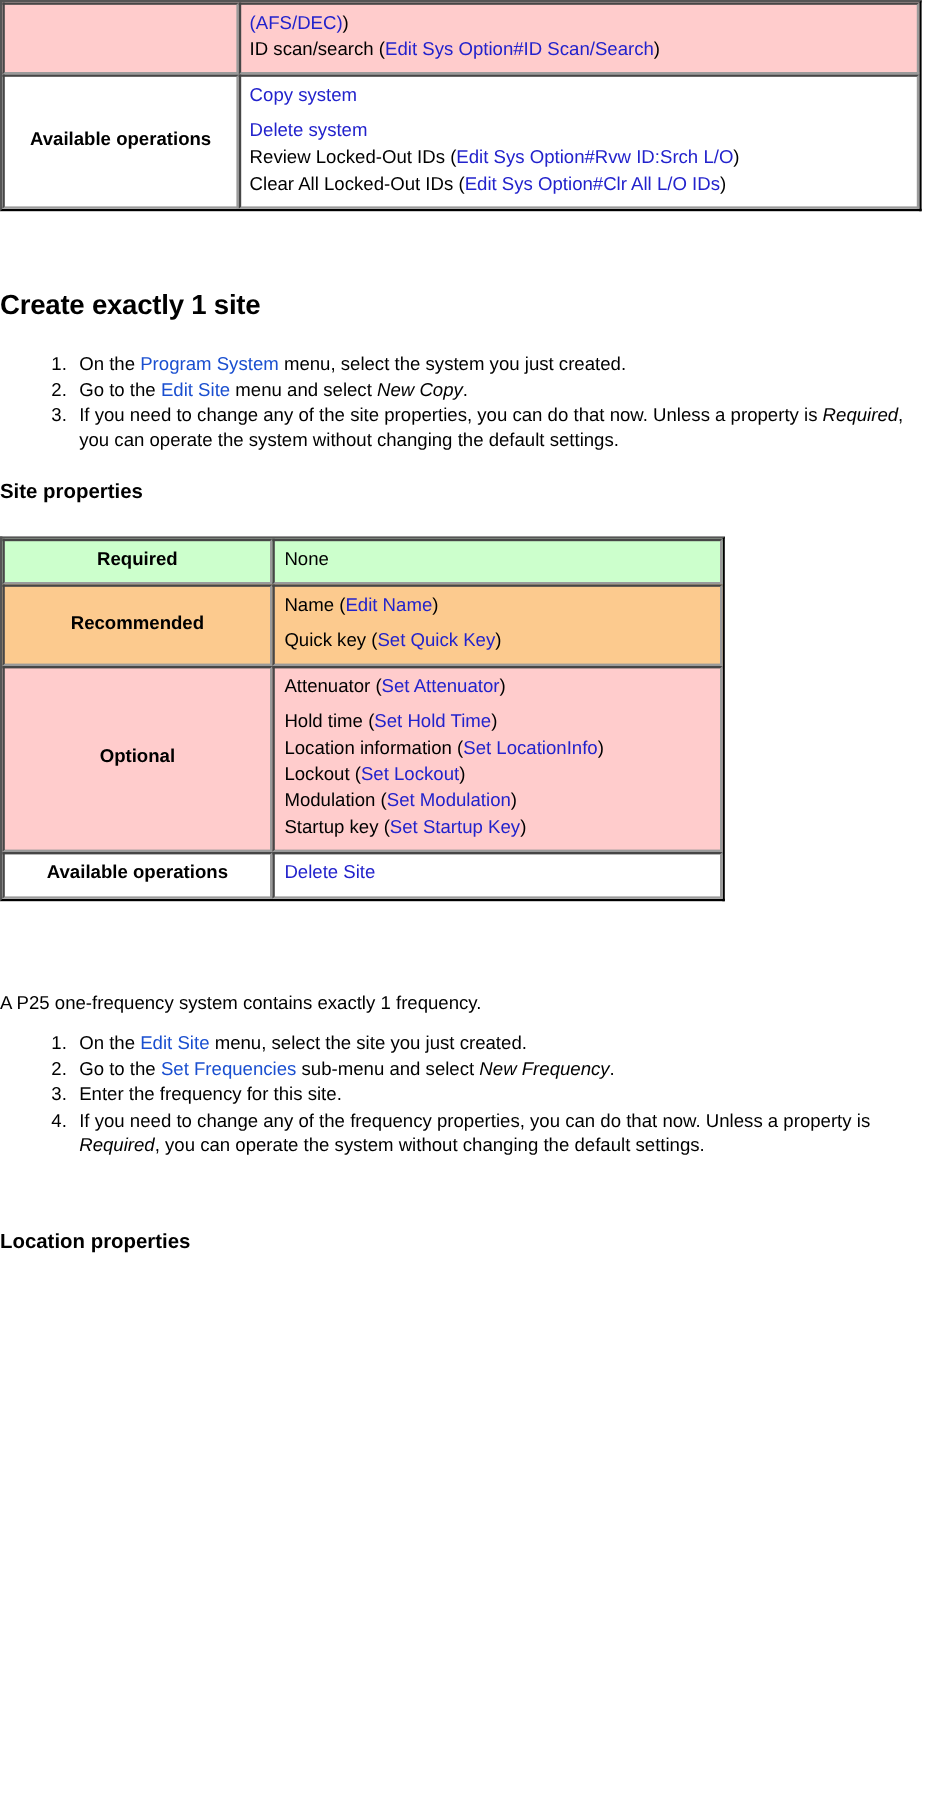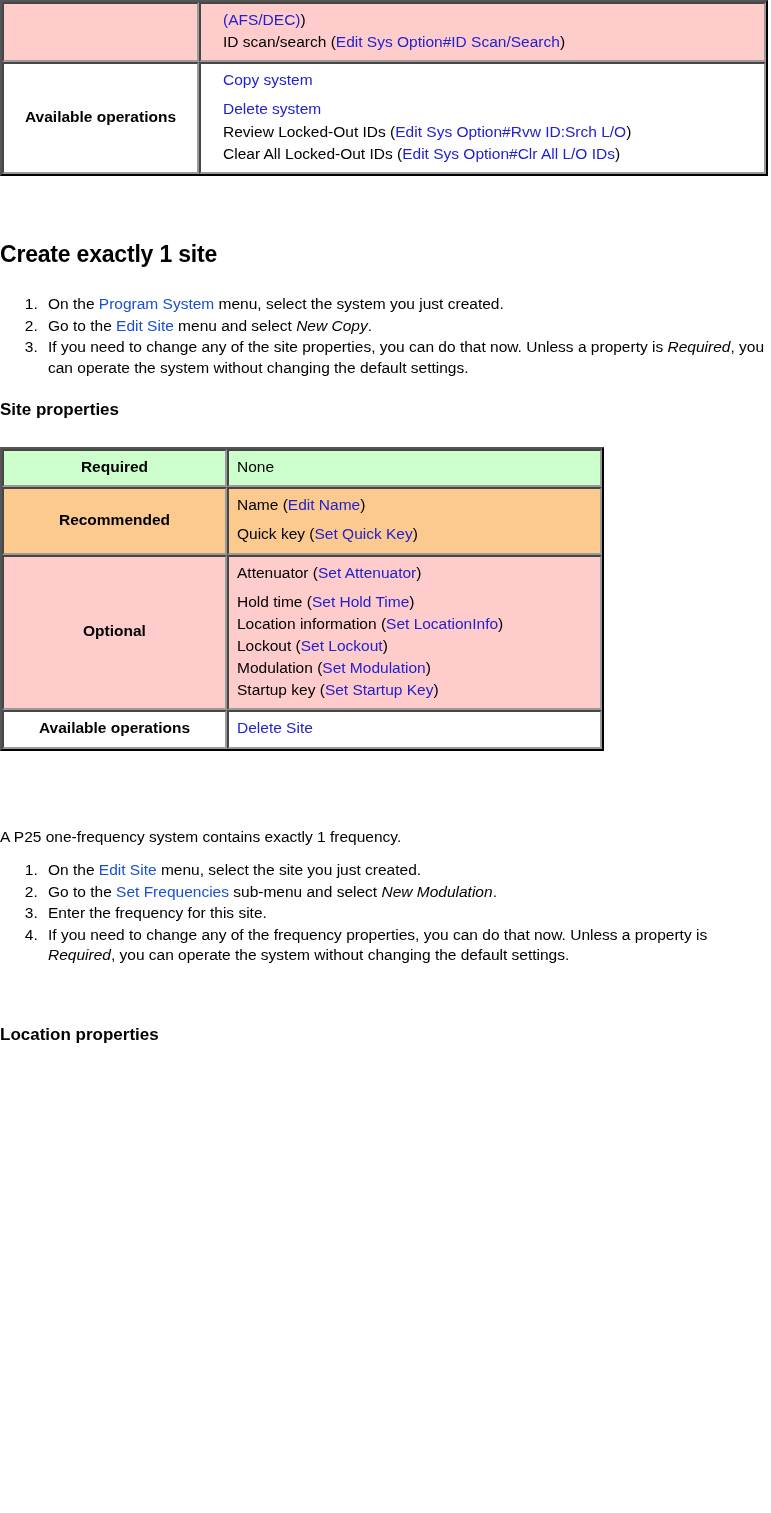--- a/index.html
+++ b/index.html
@@ -43,21 +43,21 @@
     white-space: normal;
   }
   td.valcell {
     text-align: left;
   }
 
   
   #system-table { width: 768px; }
   #system-table col.c1 { width: 197px; }
   #system-table col.c2 { width: auto; }
-  #system-table td.valcell { padding-left: 22px; }
+  #system-table td.valcell { padding-left: 7px; }
 
   
   #site-table { width: 604px; }
   #site-table col.c1 { width: 225px; }
   #site-table col.c2 { width: auto; }
 
   .row-pink   { background: #ffcccc; }
   .row-green  { background: #ccffcc; }
   .row-orange { background: #fcca8e; }
   .row-white  { background: #ffffff; }
@@ -89,21 +89,21 @@
     line-height: 1.15;
   }
   p.body {
     margin: 0;
     padding: 0;
     font-size: 15.5px;
     line-height: 1.32;
   }
   ol.steps {
     margin: 0;
-    padding-left: 42px;
+    padding-left: 60px;
     font-size: 15.5px;
   }
   ol.steps li {
     margin: 0 0 1px 0;
     padding-left: 6px;
     line-height: 1.33;
   }
   em { font-style: italic; }
 
   
@@ -202,21 +202,21 @@
     </tbody>
   </table>
 
   <div class="sp-tbl-h2"></div>
 
   <div class="sp-h2-para"></div>
   <p class="body">A P25 one-frequency system contains exactly 1 frequency.</p>
   <div class="sp-para-list"></div>
   <ol class="steps">
       <li><span>On the </span><span class="lnk-body">Edit Site</span><span> menu, select the site you just created.</span></li>
-      <li><span>Go to the </span><span class="lnk-body">Set Frequencies</span><span> sub-menu and select </span><em>New Modulation</em><span>.</span></li>
+      <li><span>Go to the </span><span class="lnk-body">Set Frequencies</span><span> sub-menu and select </span><em>New Frequency</em><span>.</span></li>
       <li><span>Enter the frequency for this site.</span></li>
       <li><span>If you need to change any of the frequency properties, you can do that now. Unless a property is </span><em>Required</em><span>, you can operate the system without changing the default settings.</span></li>
     </ol>
 
   <div class="sp-list-end"></div>
 
   <h3 class="subsection">Location properties</h3>
 
 </div>
 

